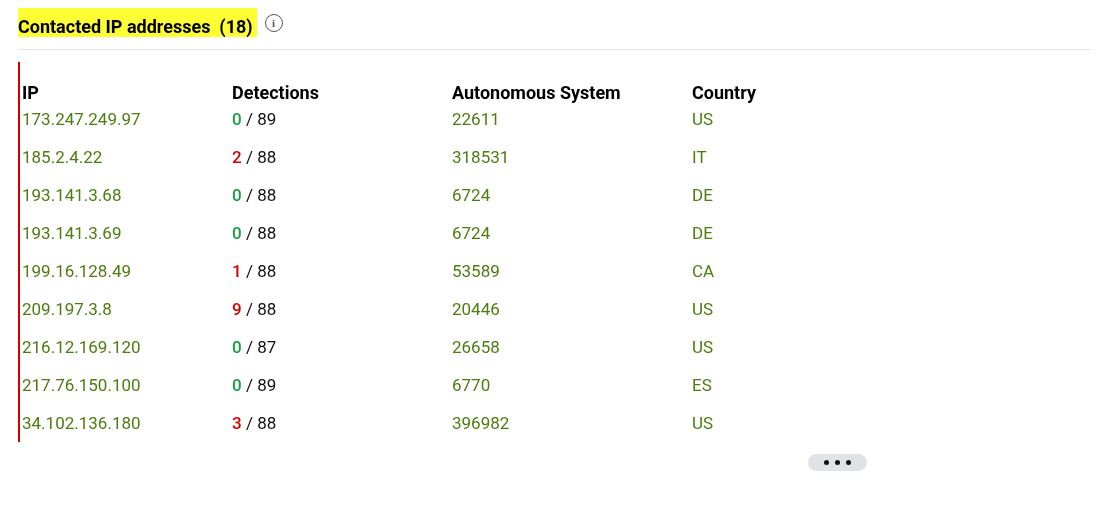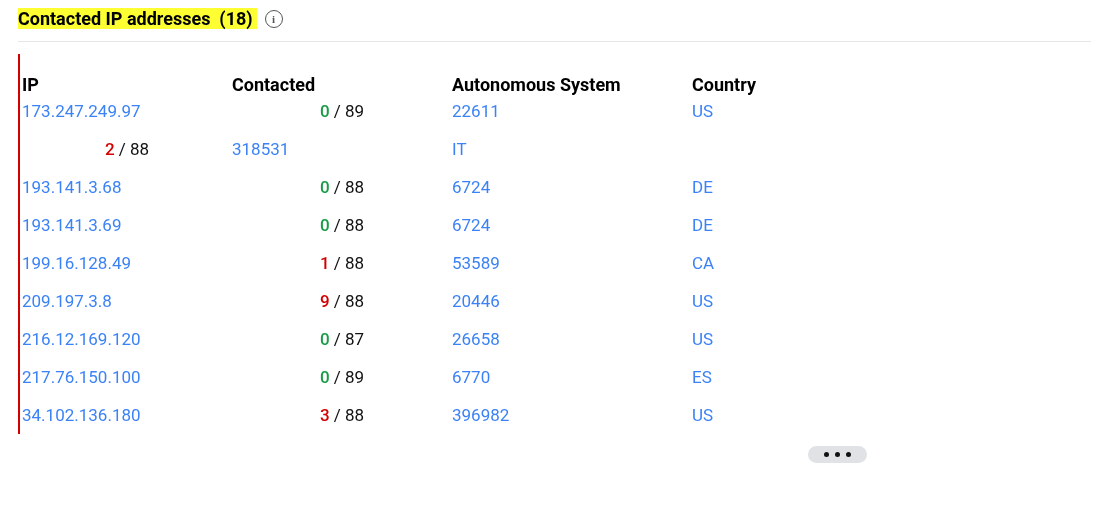--- a/index.html
+++ b/index.html
@@ -17,21 +17,21 @@
       display: flex;
       align-items: center;
       gap: 8px;
       padding-bottom: 12px;
       border-bottom: 1px solid #e6e6e6;
     }
     .section-title {
       font-size: 18px;
       font-weight: 700;
       background: #fdff32;
-      padding: 0 4px 0 0;
+      padding: 8px 4px 0 0;
     }
     .info-icon {
       width: 18px;
       height: 18px;
       border: 1.5px solid #555;
       border-radius: 50%;
       display: inline-flex;
       align-items: center;
       justify-content: center;
       font-size: 11px;
@@ -51,25 +51,24 @@
       align-items: center;
       height: 38px;
     }
     .table-header {
       font-size: 18px;
       font-weight: 700;
       margin-top: 20px;
     }
     .table-cell {
       font-size: 17px;
-      color: #3b82f6;
+      color: #4d7c0f;
     }
     .detections {
       font-size: 17px;
-      text-align: center;
     }
     .det-zero {
       color: #1a9c46;
       font-weight: 500;
     }
     .det-pos {
       color: #d40000;
       font-weight: 500;
     }
     .det-total {
@@ -102,32 +101,33 @@
 <div class="section-header">
   <span class="section-title">
     <span>Contacted IP addresses</span>&nbsp;&nbsp;<span>(18)</span>
   </span>
   <span class="info-icon">i</span>
 </div>
 
 <div class="table">
   <div class="table-row">
     <div class="table-header">IP</div>
-    <div class="table-header">Contacted</div>
+    <div class="table-header">Detections</div>
     <div class="table-header">Autonomous System</div>
     <div class="table-header">Country</div>
   </div>
   <div id="rows-container">
       <div class="table-row">
         <div class="table-cell">173.247.249.97</div>
         <div class="detections"><span class="det-zero">0</span><span class="det-total"> / </span><span class="det-total">89</span></div>
         <div class="table-cell">22611</div>
         <div class="table-cell">US</div>
       </div>
       <div class="table-row">
+        <div class="table-cell">185.2.4.22</div>
         <div class="detections"><span class="det-pos">2</span><span class="det-total"> / </span><span class="det-total">88</span></div>
         <div class="table-cell">318531</div>
         <div class="table-cell">IT</div>
       </div>
       <div class="table-row">
         <div class="table-cell">193.141.3.68</div>
         <div class="detections"><span class="det-zero">0</span><span class="det-total"> / </span><span class="det-total">88</span></div>
         <div class="table-cell">6724</div>
         <div class="table-cell">DE</div>
       </div>

